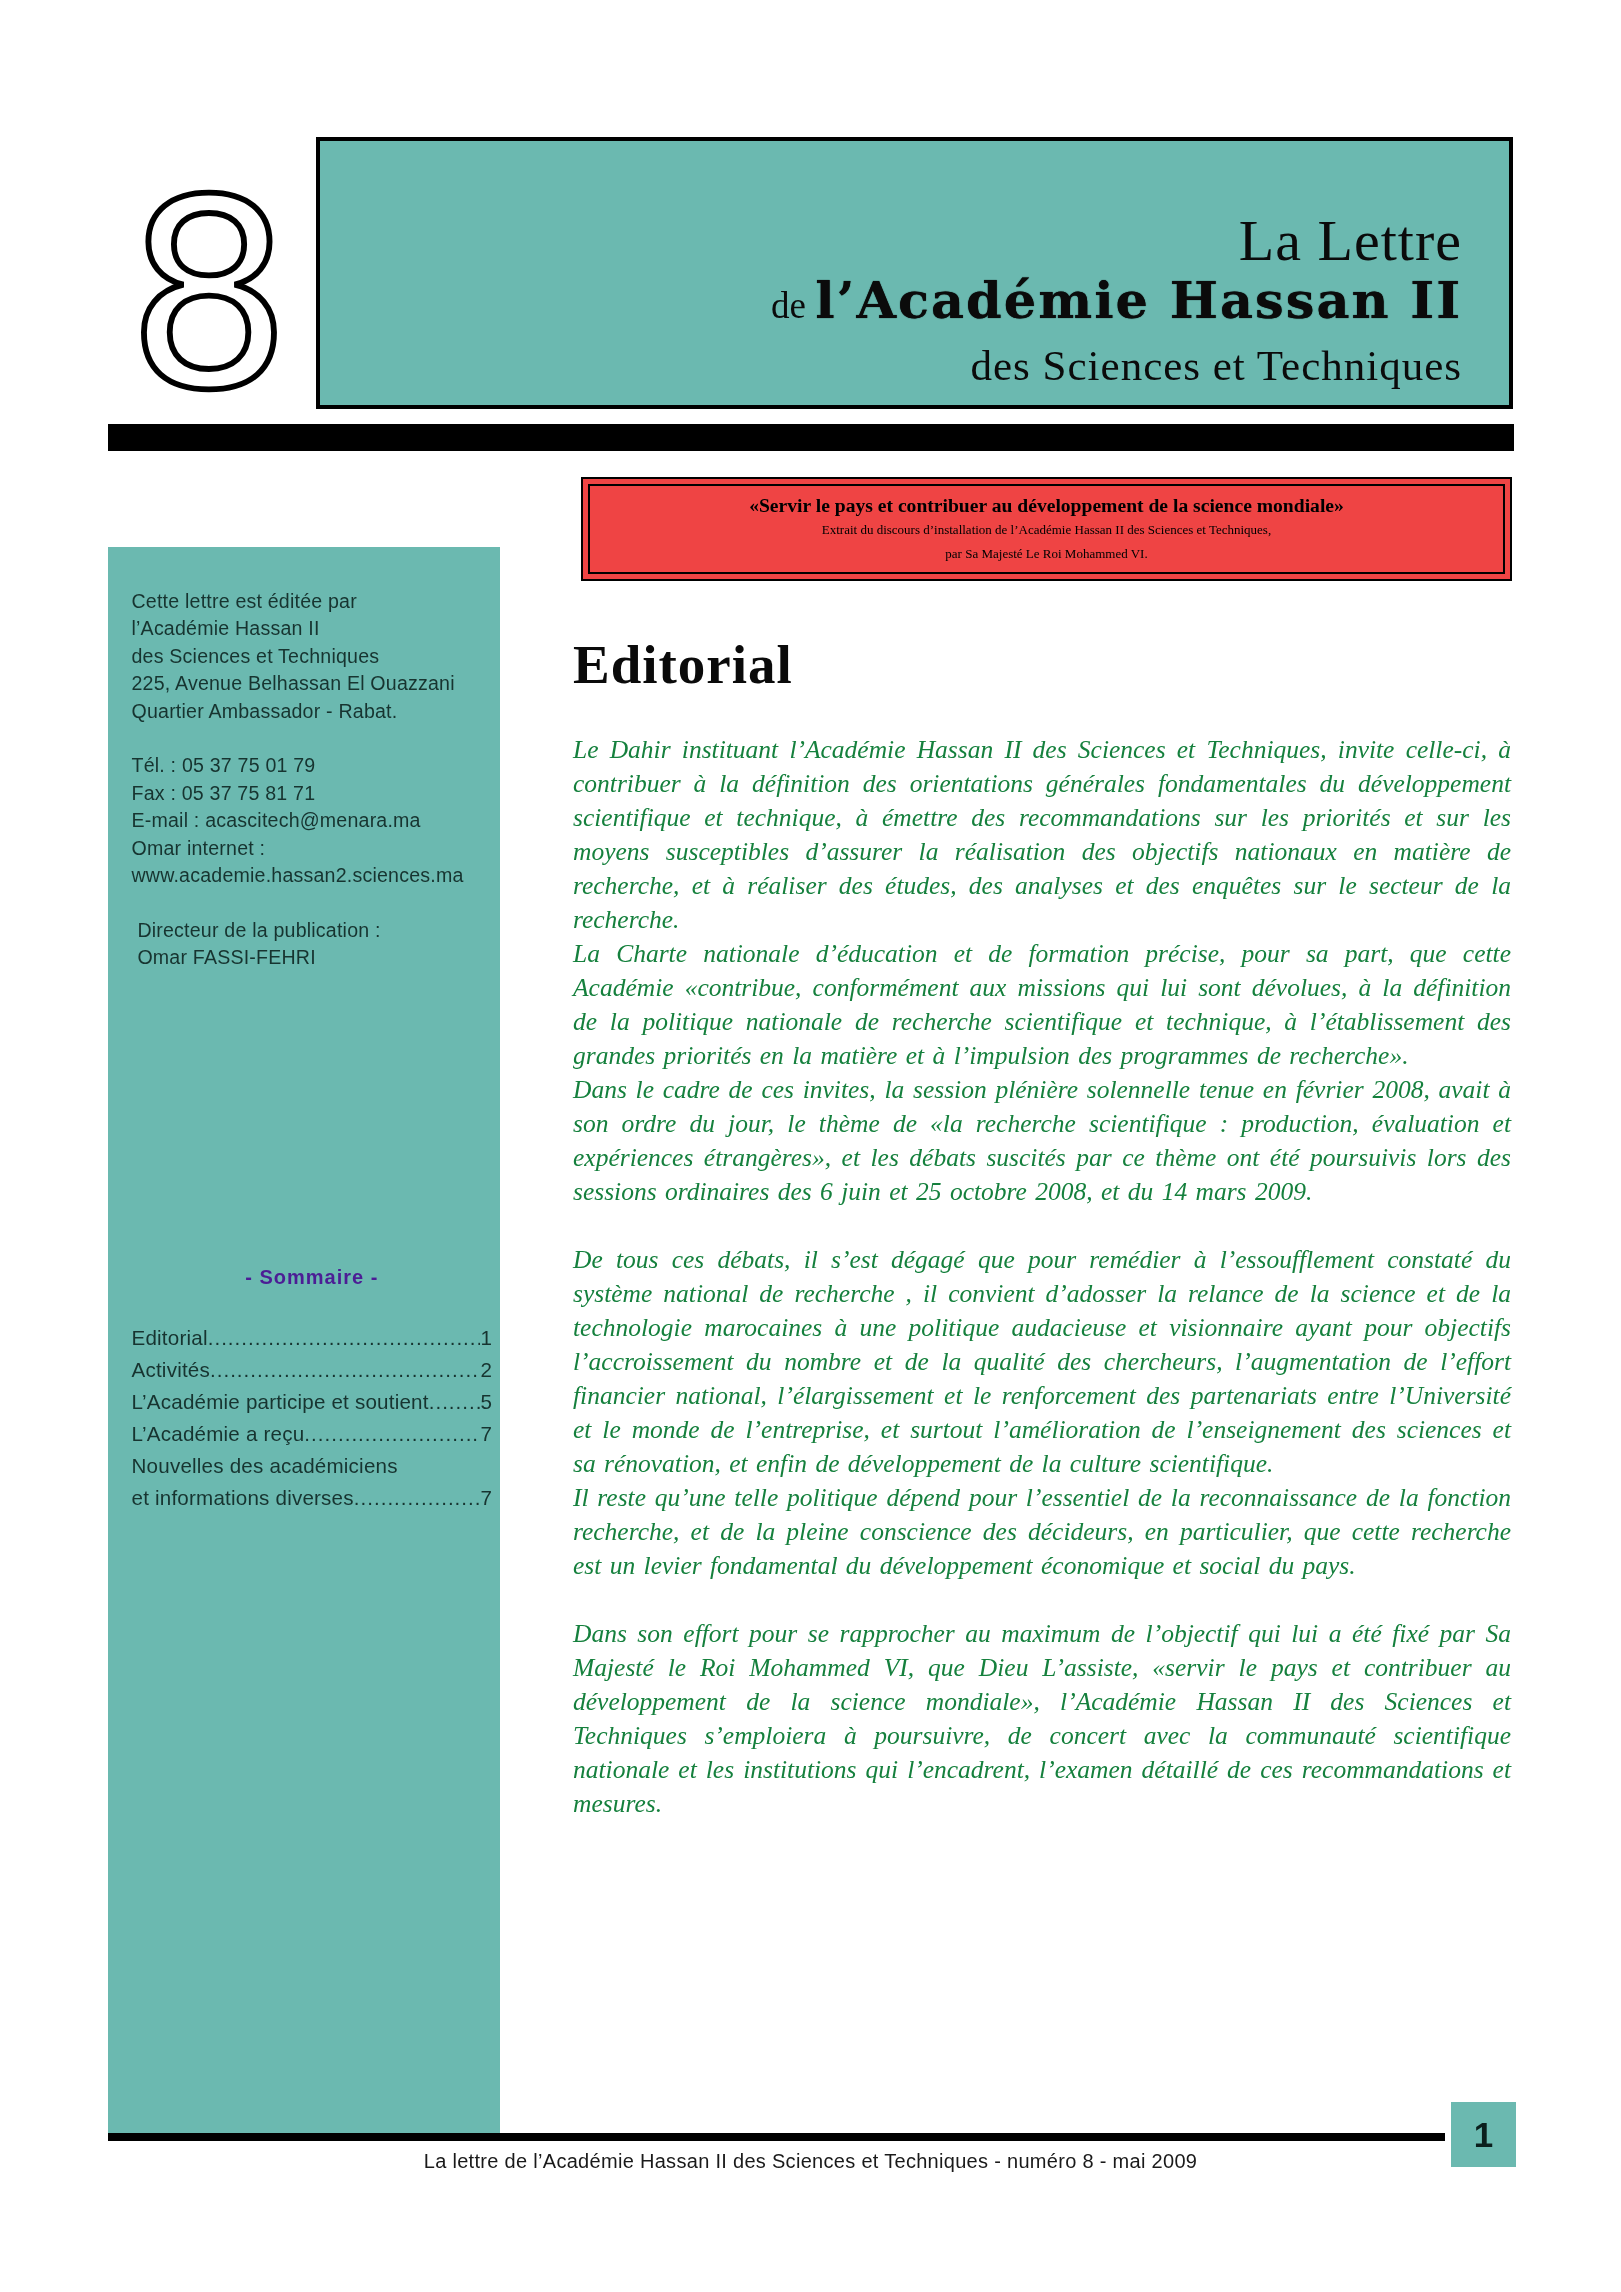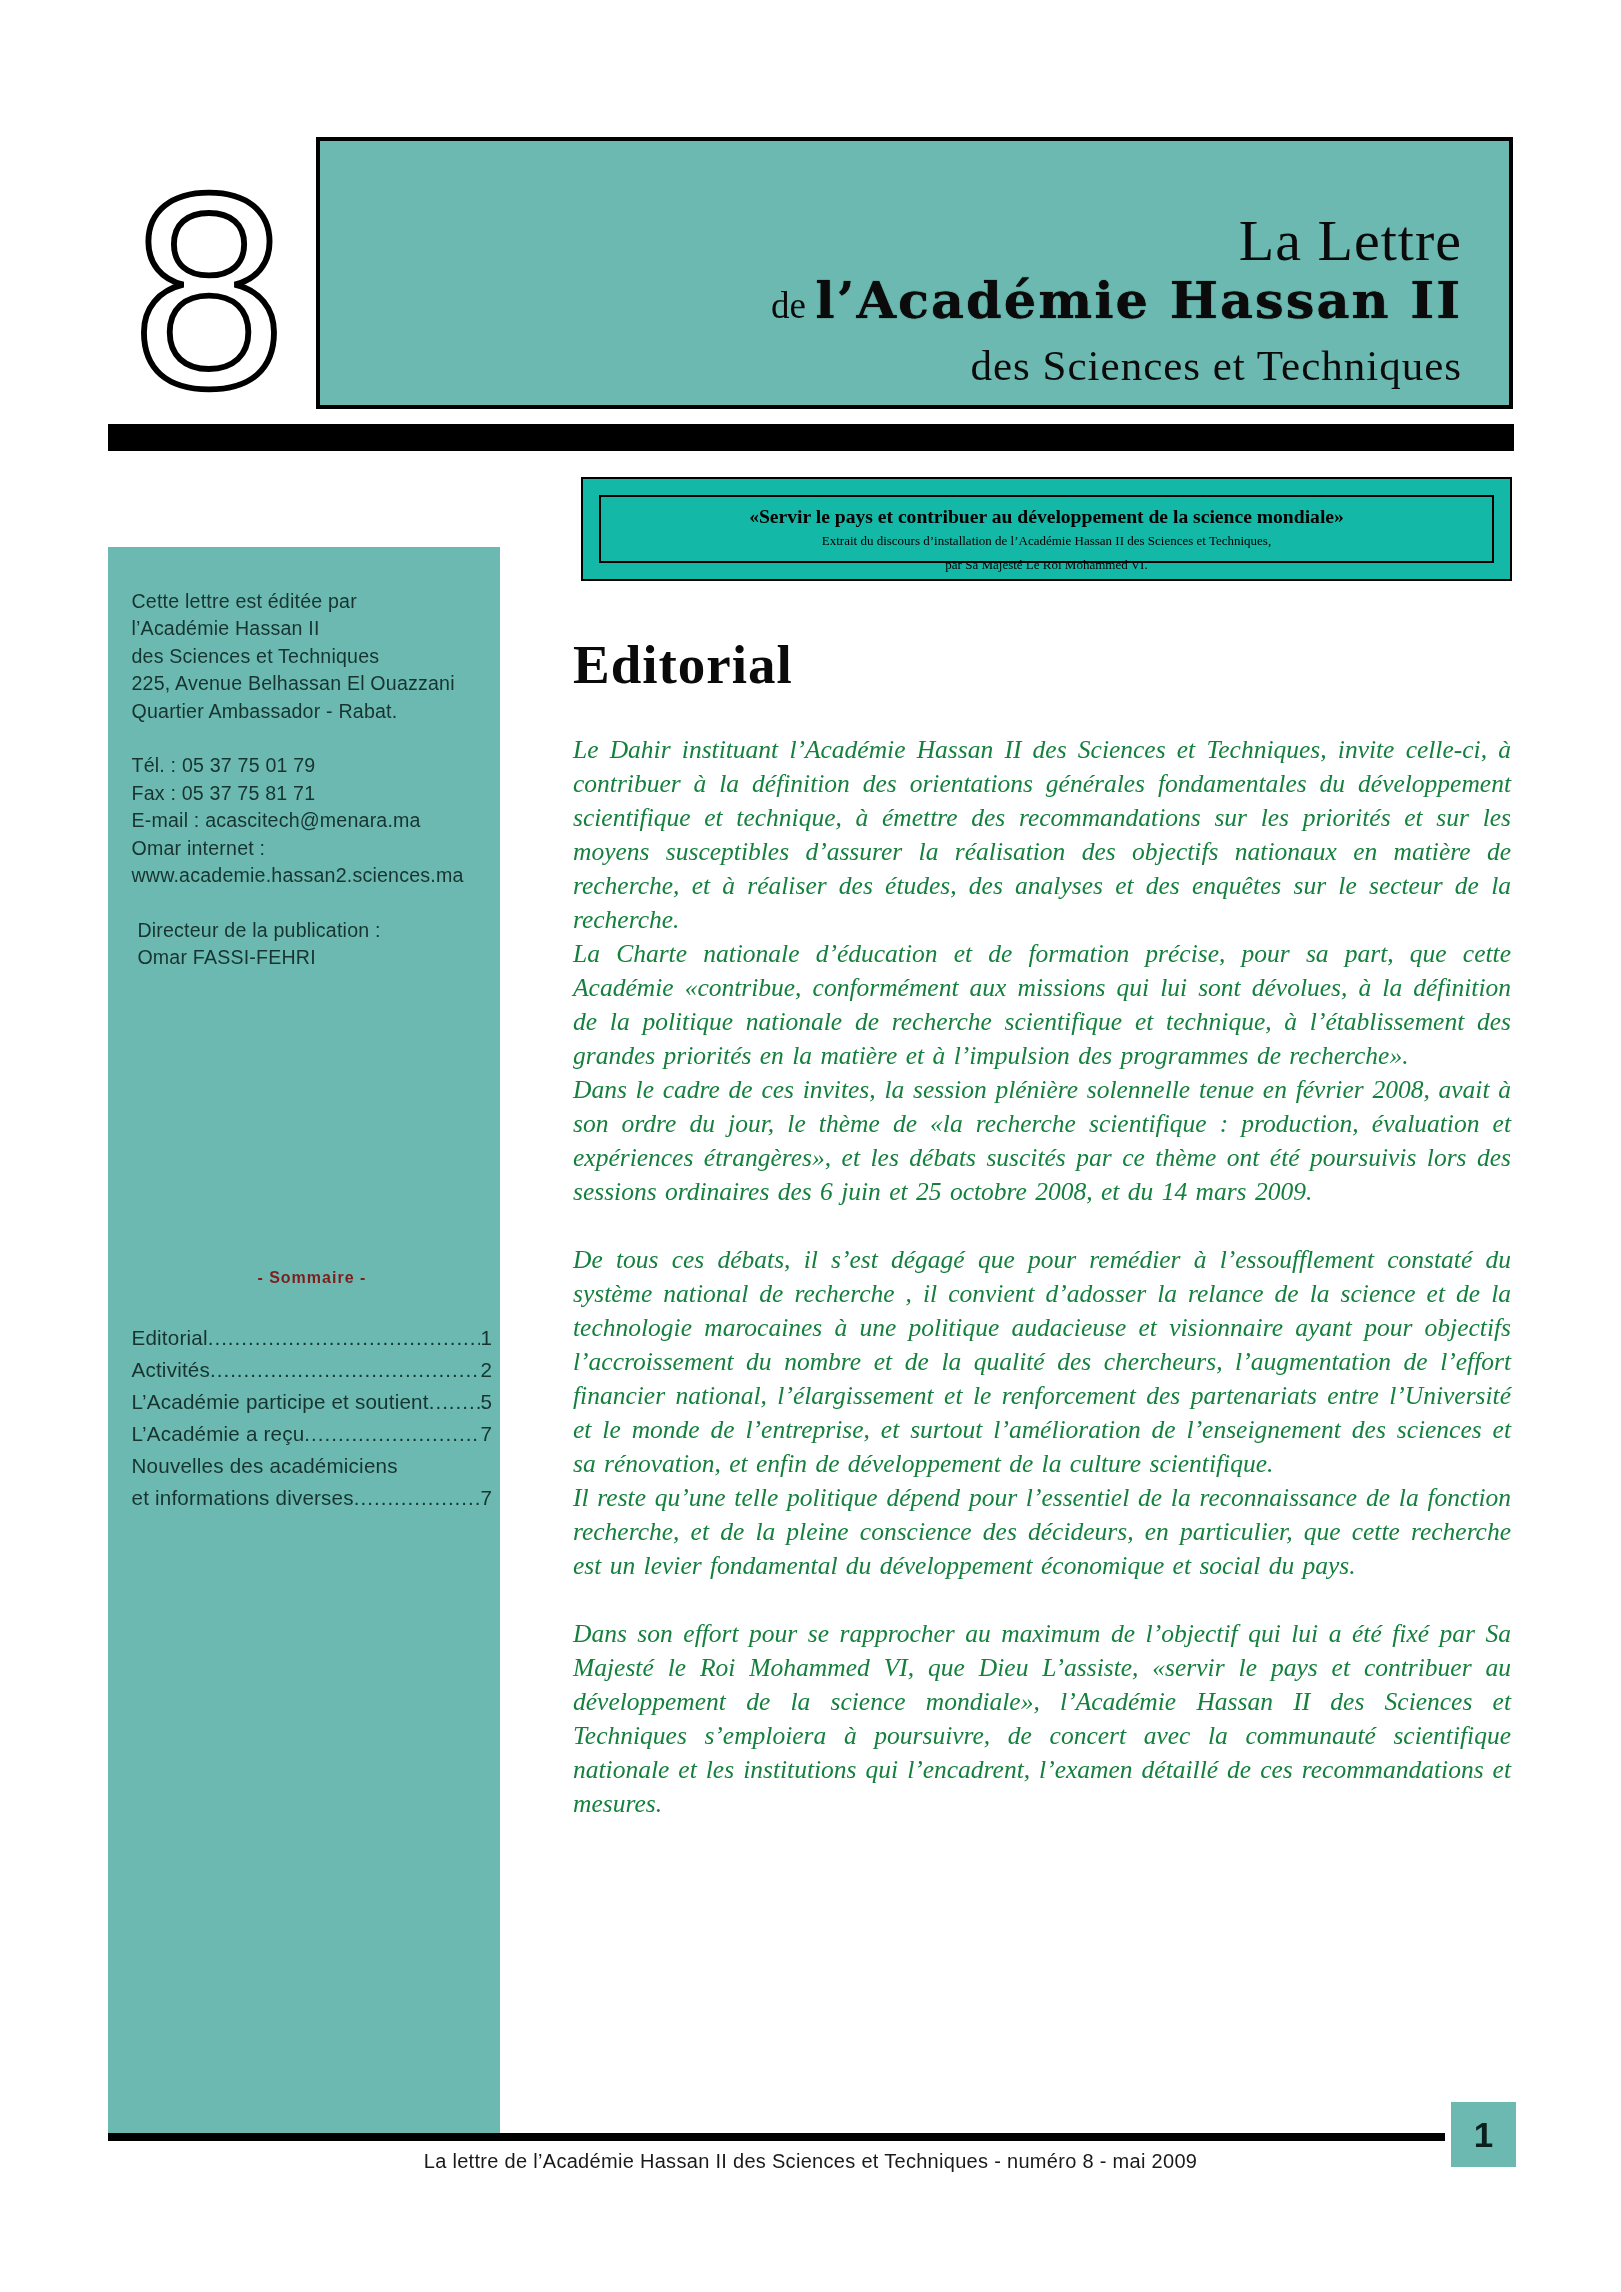--- a/index.html
+++ b/index.html
@@ -26,42 +26,42 @@
     font-family:"DejaVu Serif", serif; font-weight:bold; font-size:51px;
     letter-spacing:2px; text-shadow:0 0 1px #000;
   }
   .header-line3 { font-size:43px; line-height:53px; letter-spacing:1px; }
 
   .top-black-bar { position:absolute; left:108px; top:424px; width:1406px; height:27.4px; background:#000; }
 
   
   .quote-outer {
     position:absolute; left:581px; top:477px; width:931px; height:104px;
-    border:2.9px solid #000; padding:16px; background:#14b8a6;
+    border:2.9px solid #000; padding:5px; background:#ef4444;
   }
   .quote-inner {
     border:2px solid #000; width:100%; height:100%;
     text-align:center; padding-top:7.8px;
     font-family:"Liberation Serif", serif;
   }
   .quote-line1 { font-weight:bold; font-size:19.6px; line-height:24.5px; }
   .quote-line2, .quote-line3 { font-size:13px; line-height:23.5px; }
 
   
   .sidebar {
     position:absolute; left:108px; top:547px; width:392px; height:1586px;
     background:#6BB9B0; color:#173430;
     padding:41px 7.8px 0 23.5px; font-size:19.6px; line-height:27.4px; letter-spacing:0.2px;
   }
   .sb-line { white-space:nowrap; }
   .sb-gap { height:27.4px; }
   .director-block { padding-left:5.9px; }
   .sommaire-title {
-    margin-top:292px; text-align:center; font-weight:bold; font-size:16px;
-    letter-spacing:1px; color:#7f1d1d; margin-bottom:31px;
+    margin-top:292px; text-align:center; font-weight:bold; font-size:20px;
+    letter-spacing:1px; color:#4c1d95; margin-bottom:31px;
   }
   .toc { font-size:20.6px; }
   .toc-row { display:flex; align-items:baseline; line-height:32px; }
   .toc-dots { flex:1; overflow:hidden; white-space:nowrap; }
   .toc-dots::after {
     content:"....................................................................";
     letter-spacing:1px;
   }
   .toc-page { margin-left:1px; }
 

